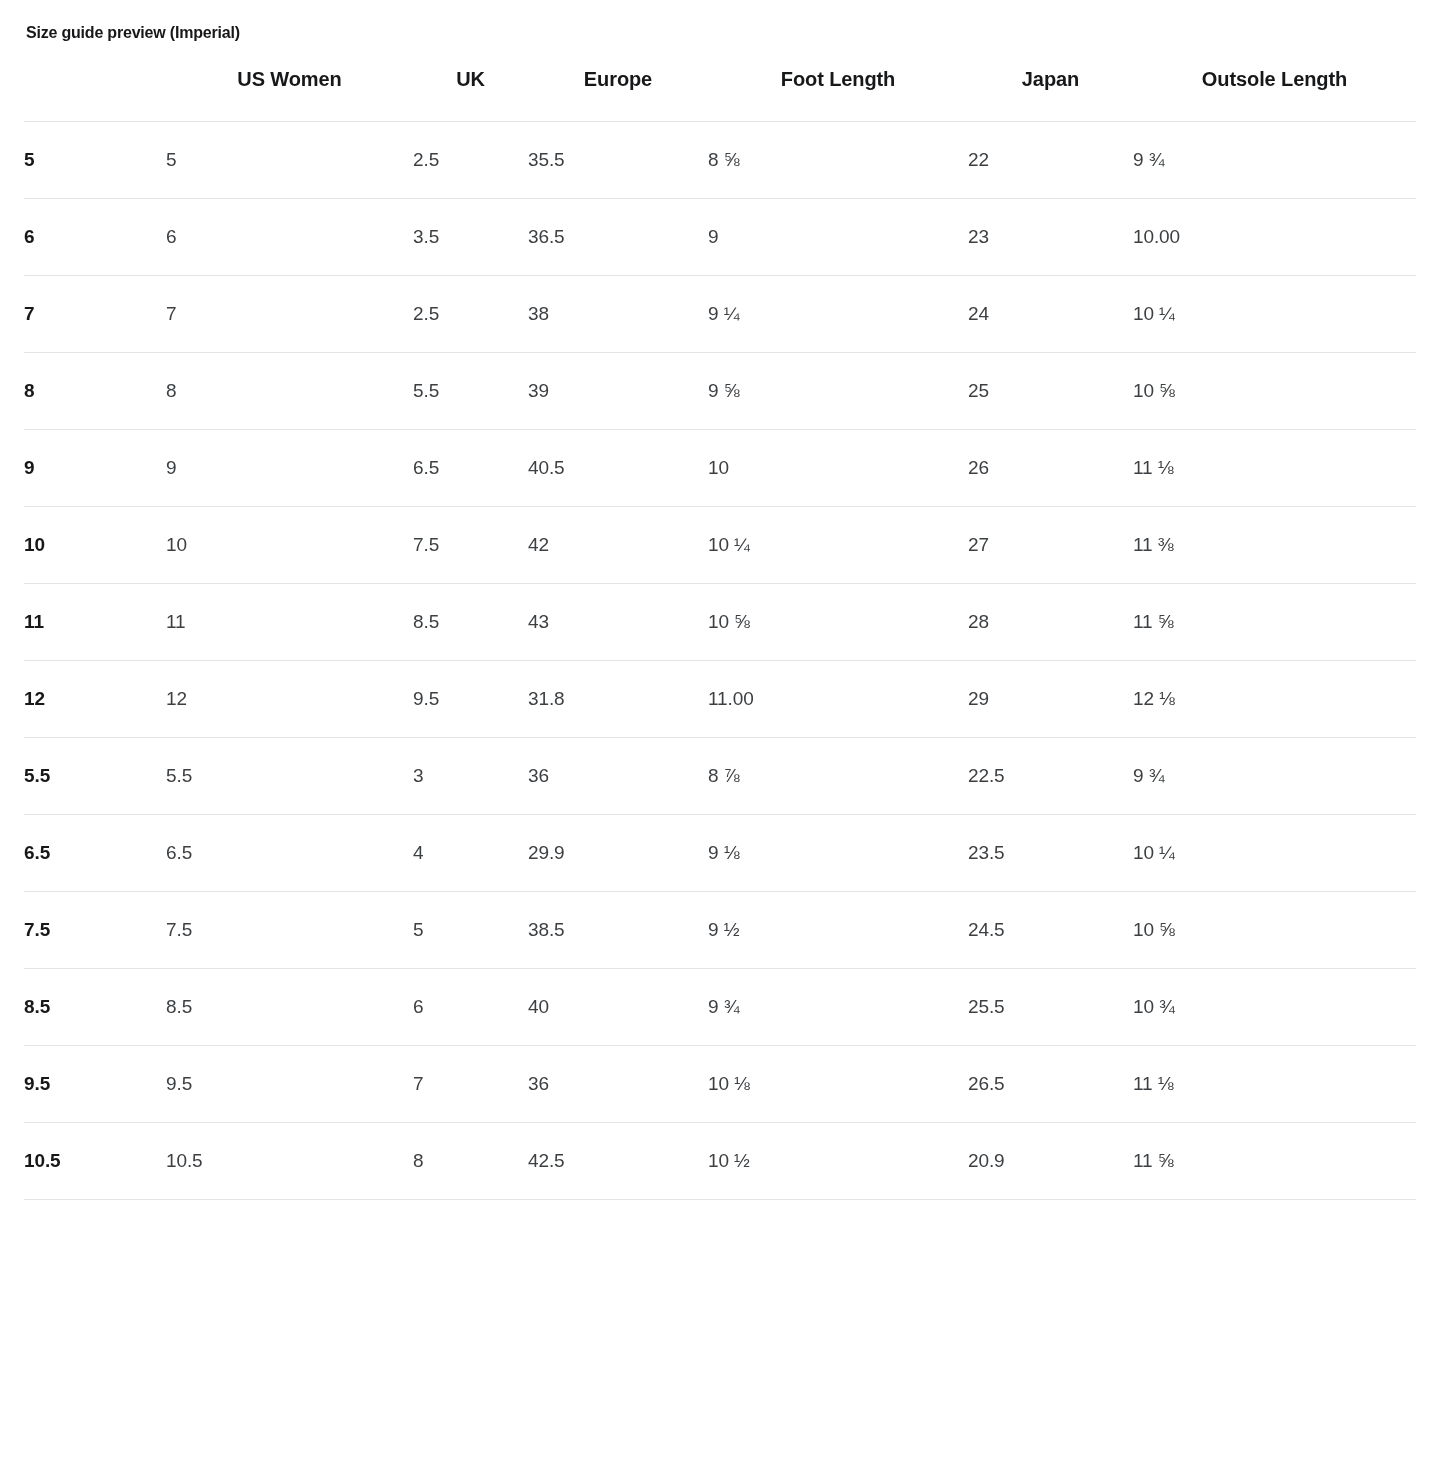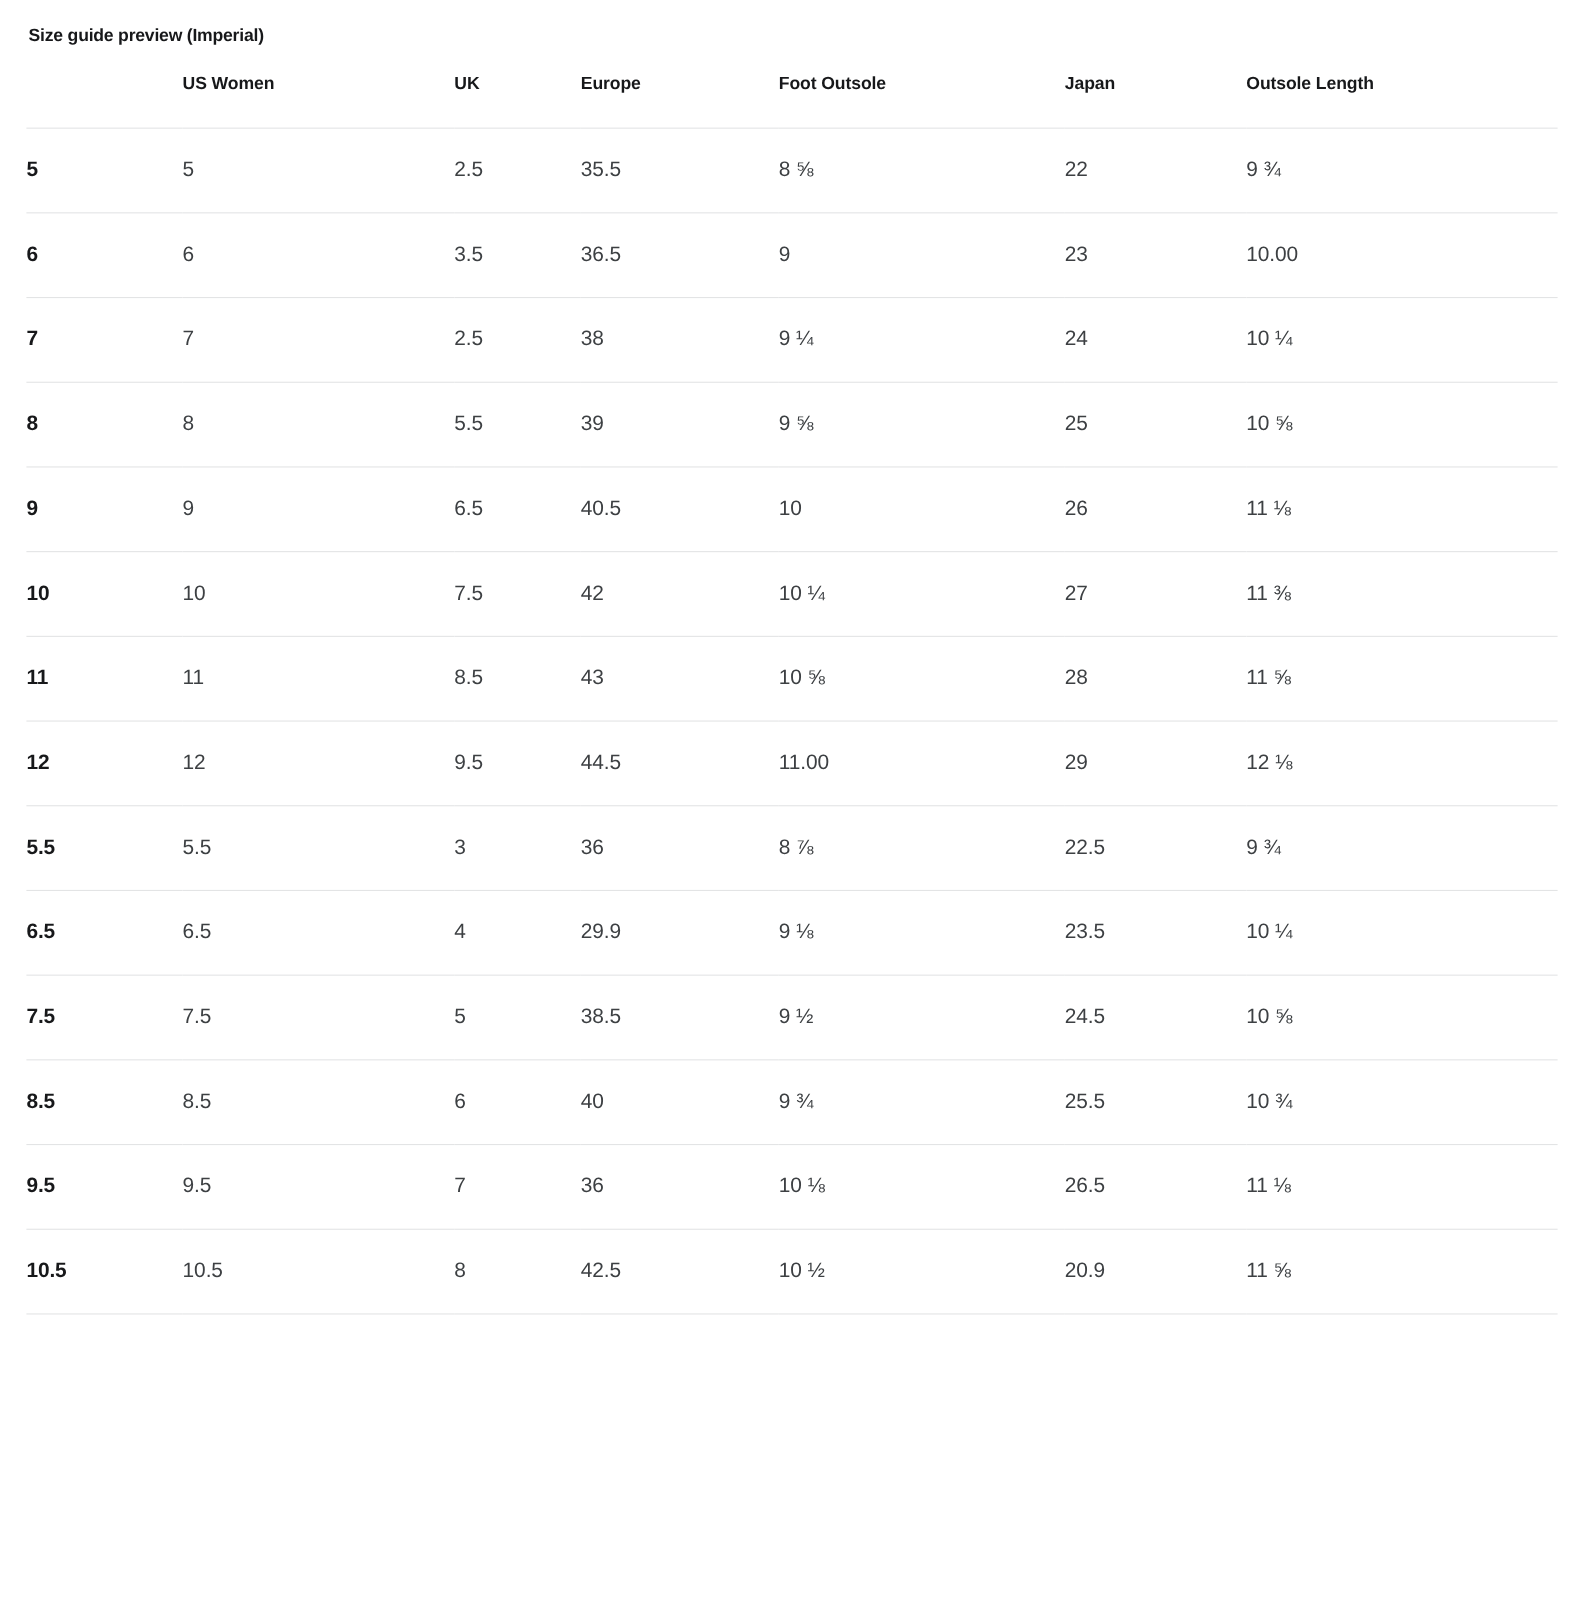--- a/index.html
+++ b/index.html
@@ -32,22 +32,22 @@
   }
   table.size-table col.c-size    { width: 142px; }
   table.size-table col.c-us      { width: 247px; }
   table.size-table col.c-uk      { width: 115px; }
   table.size-table col.c-eu      { width: 180px; }
   table.size-table col.c-foot    { width: 260px; }
   table.size-table col.c-japan   { width: 165px; }
   table.size-table col.c-outsole { width: 283px; }
 
   thead th {
-    text-align: left;
-    font-size: 16px;
+    text-align: center;
+    font-size: 20px;
     font-weight: bold;
     color: #17181a;
     padding: 0 0 30px 0;
     letter-spacing: -0.1px;
     margin-top: 47px;
   }
   thead th.blank { font-weight: bold; }
 
   tbody tr {
     border-top: 1px solid #e3e4e5;
@@ -83,21 +83,21 @@
       <col class="c-foot">
         <col class="c-japan">
         <col class="c-outsole">
     </colgroup>
     <thead>
       <tr>
         <th class="blank"></th>
         <th>US Women</th>
         <th>UK</th>
         <th>Europe</th>
-        <th>Foot Outsole</th>
+        <th>Foot Length</th>
         <th>Japan</th>
         <th>Outsole Length</th>
       </tr>
     </thead>
     <tbody>
       <tr>
         <td class="size-cell">5</td>
         <td>5</td>
         <td>2.5</td>
         <td>35.5</td>
@@ -156,21 +156,21 @@
         <td>8.5</td>
         <td>43</td>
         <td>10 ⅝</td>
         <td>28</td>
         <td>11 ⅝</td>
       </tr>
       <tr>
         <td class="size-cell">12</td>
         <td>12</td>
         <td>9.5</td>
-        <td>44.5</td>
+        <td>31.8</td>
         <td>11.00</td>
         <td>29</td>
         <td>12 ⅛</td>
       </tr>
       <tr>
         <td class="size-cell">5.5</td>
         <td>5.5</td>
         <td>3</td>
         <td>36</td>
         <td>8 ⅞</td>

